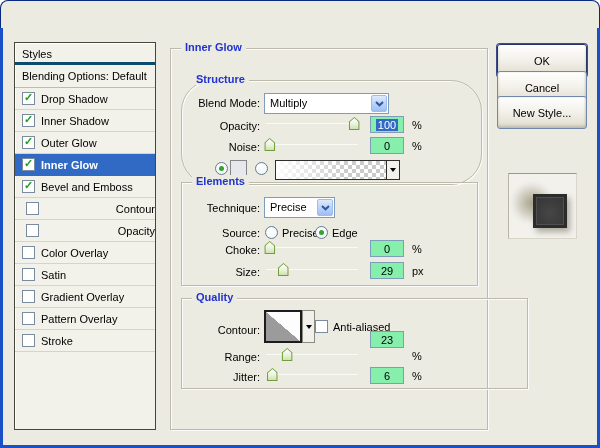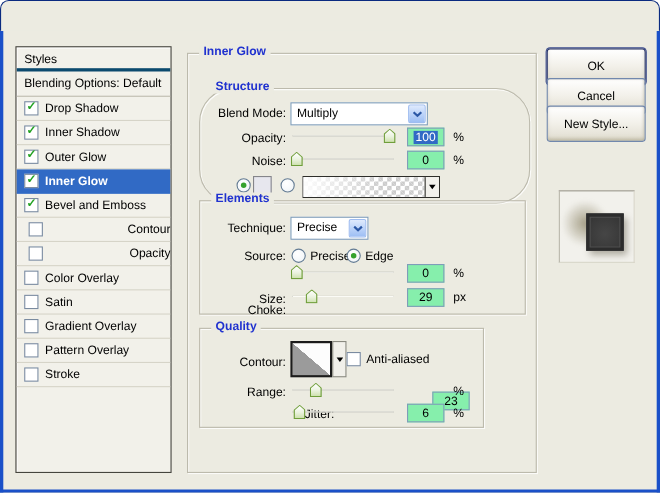--- a/index.html
+++ b/index.html
@@ -240,21 +240,21 @@
               </svg>
           </span>
         </div>
 
         <span class="flabel" style="left:0;top:44px;">Source:</span>
         <span class="rad" style="left:83px;top:43px;"></span>
         <span class="radlabel" style="left:100px;top:44px;">Precise</span>
         <span class="rad on" style="left:133px;top:43px;"></span>
         <span class="radlabel" style="left:150px;top:44px;">Edge</span>
 
-        <span class="flabel" style="left:0;top:61px;margin-top:32px;">Choke:</span>
+        <span class="flabel" style="left:0;top:61px;">Choke:</span>
         <div class="slider" style="left:84px;top:58px;">
           <div class="track"></div>
           <div class="thumb" style="left: 4%;">
               <i></i>
             </div>
         </div>
         <div class="valbox" style="left:188px;top:57px;">
           <span>0</span>
         </div>
         <span class="unit" style="left:230px;top:60px;">%</span>
@@ -265,44 +265,44 @@
           <div class="thumb" style="left: 19%;">
               <i></i>
             </div>
         </div>
         <div class="valbox" style="left:188px;top:79px;">
           <span>29</span>
         </div>
         <span class="unit" style="left:230px;top:82px;">px</span>
       </div>
 
-      <div class="groupbox" style="left:10px;top:249px;width:259px;height:91px;">
+      <div class="groupbox" style="left:10px;top:249px;width:347px;height:91px;">
         <span class="legend">Quality</span>
 
         <span class="flabel" style="left:0;top:25px;">Contour:</span>
         <span class="contour" style="left:82px;top:11px;"></span>
         <span class="contour-ar" style="left:120px;top:11px;">
             <span class="tri"></span>
           </span>
         <span class="cb" style="position:absolute;left:133px;top:21px;"></span>
         <span class="radlabel" style="left:151px;top:22px;">Anti-aliased</span>
 
         <span class="flabel" style="left:0;top:52px;">Range:</span>
         <div class="slider" style="left:84px;top:49px;">
           <div class="track"></div>
           <div class="thumb" style="left: 23%;">
               <i></i>
             </div>
         </div>
-        <div class="valbox" style="left:188px;top:57px;margin-left:23px;">
+        <div class="valbox" style="left:188px;top:32px;">
           <span>23</span>
         </div>
         <span class="unit" style="left:230px;top:51px;">%</span>
 
-        <span class="flabel" style="left:0;top:72px;margin-left:44px;">Jitter:</span>
+        <span class="flabel" style="left:0;top:72px;">Jitter:</span>
         <div class="slider" style="left:84px;top:69px;">
           <div class="track"></div>
           <div class="thumb" style="left: 7%;">
               <i></i>
             </div>
         </div>
         <div class="valbox" style="left:188px;top:68px;">
           <span>6</span>
         </div>
         <span class="unit" style="left:230px;top:71px;">%</span>

